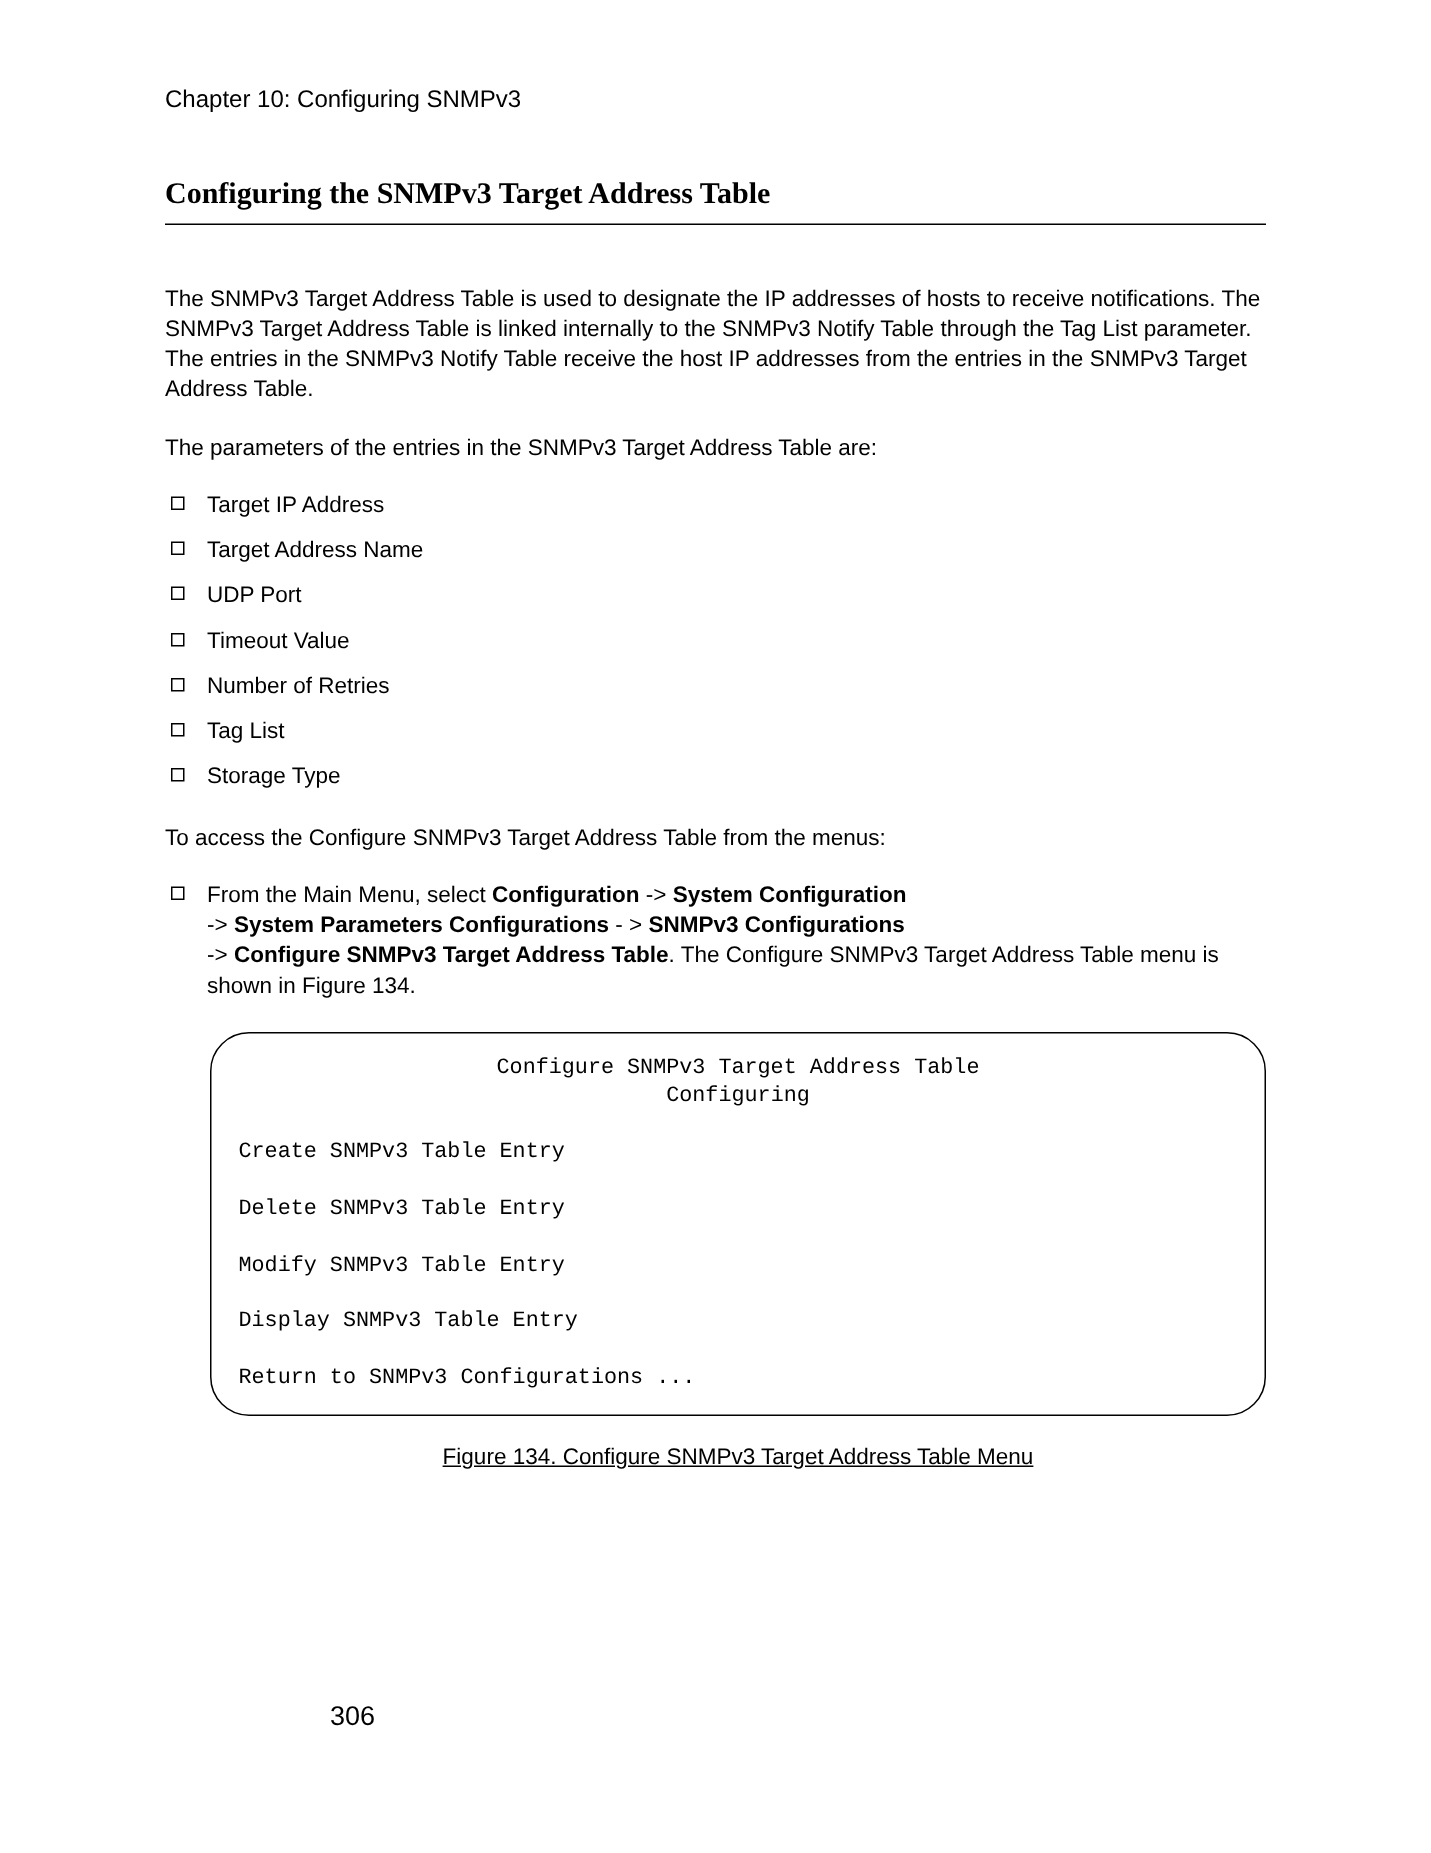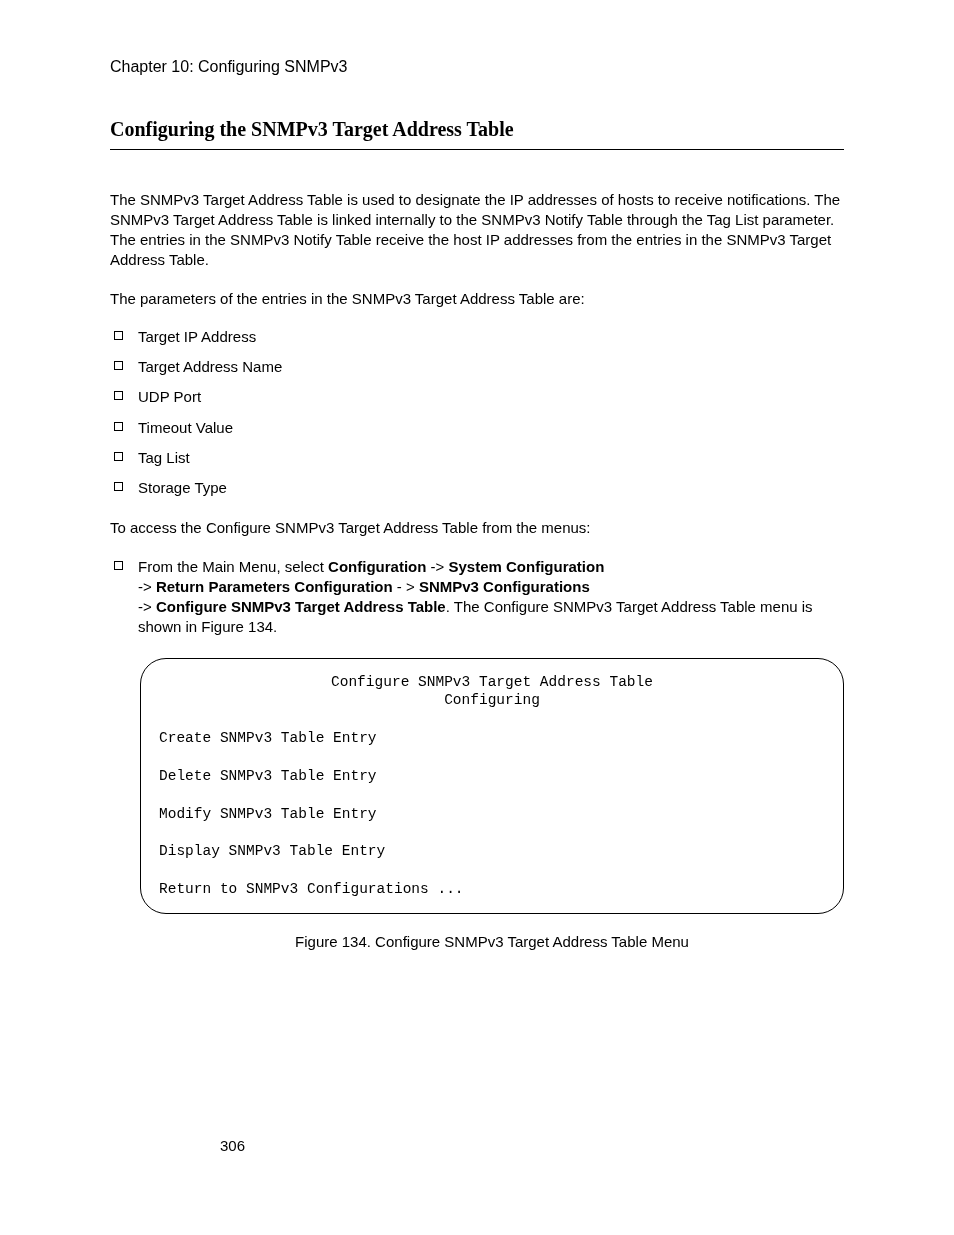--- a/index.html
+++ b/index.html
@@ -69,26 +69,27 @@
     font-family: "Courier New", Courier, monospace;
     font-size: 14.5px;
     line-height: 1.3;
     white-space: pre;
     margin: 6px 0 18px 30px;
   }
   .menu-title-line { text-align: center; }
   .figure-caption {
     text-align: center;
     margin: 10px 0 0 30px;
+    text-decoration: underline;
   }
   .page-number {
     position: absolute;
     left: 110px;
     bottom: 40px;
-    font-size: 15px;
+    font-size: 18px;
   }
   .page-wrap {
     position: relative;
     min-height: 1140px;
   }
 </style>
 </head>
 <body>
 <div class="page-wrap">
 
@@ -101,31 +102,32 @@
 
   <p class="para">The SNMPv3 Target Address Table is used to designate the IP addresses of hosts to receive notifications. The SNMPv3 Target Address Table is linked internally to the SNMPv3 Notify Table through the Tag List parameter. The entries in the SNMPv3 Notify Table receive the host IP addresses from the entries in the SNMPv3 Target Address Table.</p>
 
   <p class="para">The parameters of the entries in the SNMPv3 Target Address Table are:</p>
 
   <ul class="bullets">
     <li>Target IP Address</li>
     <li>Target Address Name</li>
     <li>UDP Port</li>
     <li>Timeout Value</li>
+    <li>Number of Retries</li>
     <li>Tag List</li>
     <li>Storage Type</li>
   </ul>
 
 
   <p class="para">To access the Configure SNMPv3 Target Address Table from the menus:</p>
 
   <ul class="bullets">
     <li class="nav-item">
       <span>From the Main Menu, select </span><span class="bold">Configuration</span><span> -&gt; </span><span class="bold">System Configuration</span>
-      <span class="nav-continuation"><span>-&gt; </span><span class="bold">Return Parameters Configuration</span><span> - &gt; </span><span class="bold">SNMPv3 Configurations</span></span>
+      <span class="nav-continuation"><span>-&gt; </span><span class="bold">System Parameters Configurations</span><span> - &gt; </span><span class="bold">SNMPv3 Configurations</span></span>
       <span class="nav-continuation"><span>-&gt; </span><span class="bold">Configure SNMPv3 Target Address Table</span><span>. The Configure SNMPv3 Target Address Table menu is shown in Figure 134.</span></span>
     </li>
   </ul>
 
   <div class="menu-box"><div class="menu-title-line">Configure SNMPv3 Target Address Table</div><div class="menu-title-line">Configuring</div>
 <span>Create SNMPv3 Table Entry</span>
 
 <span>Delete SNMPv3 Table Entry</span>
 
 <span>Modify SNMPv3 Table Entry</span>

